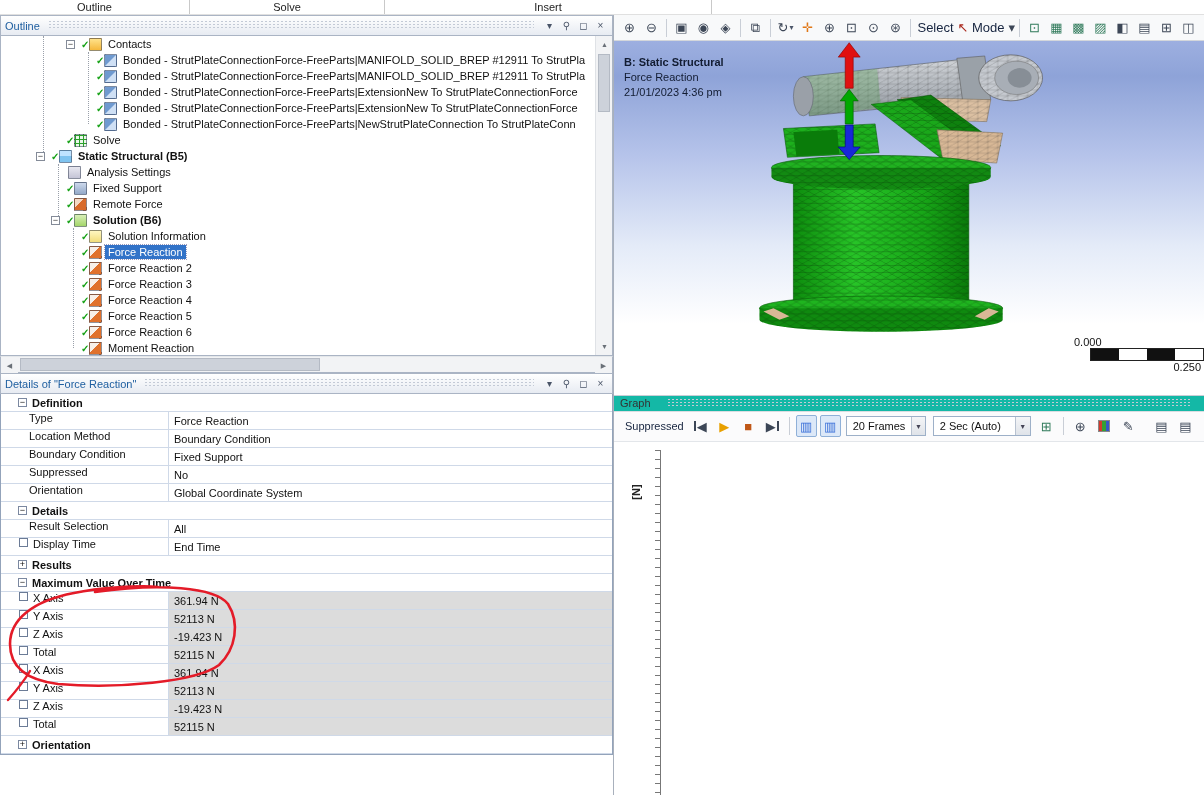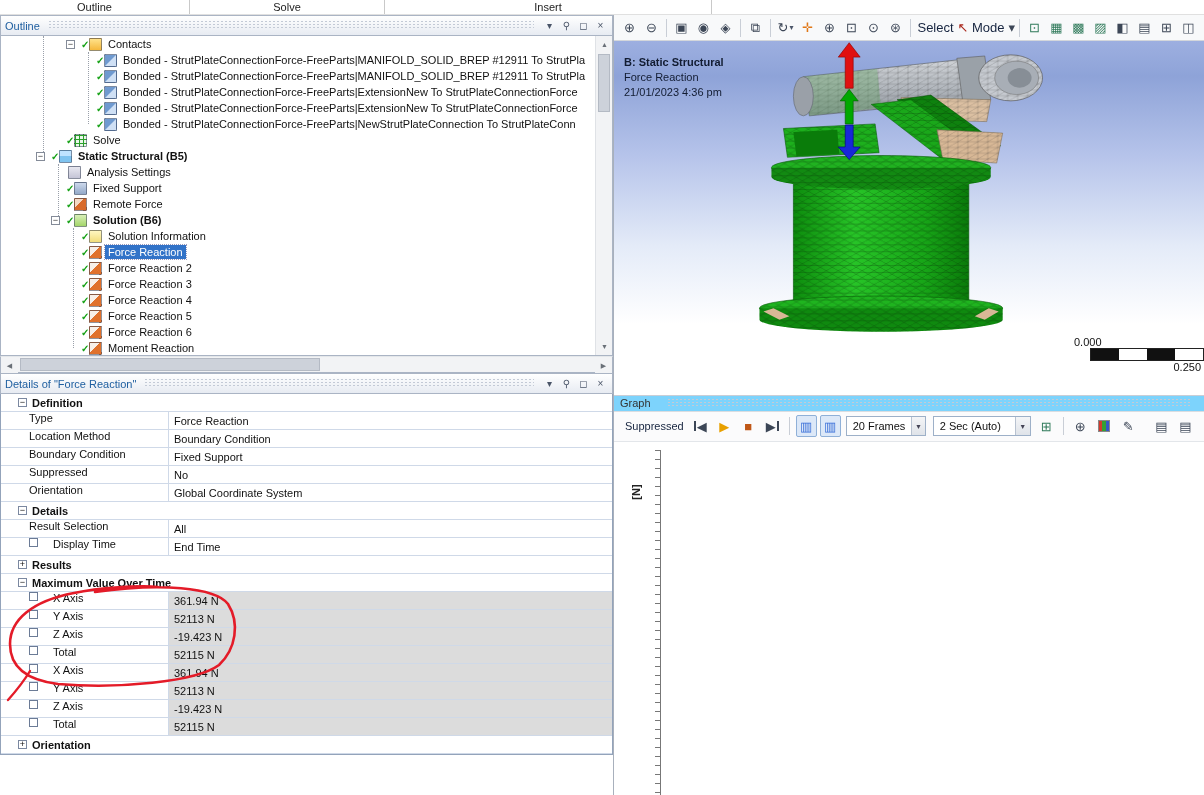--- a/index.html
+++ b/index.html
@@ -54,21 +54,21 @@
 .hsb{height:17px;display:flex;background:#f2f3f5;border:1px solid #aab4c4;border-top:1px solid #e4e7ea;flex:none}
 .htrack{flex:1;padding:1px 2px;display:flex}
 .hthumb{width:300px;background:#cdd2da;border:1px solid #b4bac4}
 
 
 .dtable{border:1px solid #93a3ba;border-top:none;background:#fff;flex:none}
 .drow{display:flex;height:18px;border-bottom:1px solid #cfd9e8;align-items:stretch;background:#fff}
 .dsec{display:flex;align-items:center;padding-left:17px;font-weight:bold;width:100%;gap:5px}
 .dexp{width:9px;height:9px;border:1px solid #7b88a0;font-size:9px;line-height:7px;text-align:center;background:#fff;font-weight:normal;flex:none}
 .dlabel{width:168px;border-right:1px solid #cfd9e8;display:flex;padding-left:28px;flex:none;overflow:hidden;white-space:nowrap}
-.dlabel.hascb{padding-left:28px;gap:15px}
+.dlabel.hascb{padding-left:18px;gap:5px}
 .cbx{width:9px;height:9px;border:1px solid #6b7b96;background:#fff;flex:none}
 .dvalue{flex:1;display:flex;align-items:center;padding-left:5px;background:#fff;overflow:hidden;white-space:nowrap}
 .dvalue.ro{background:#dcdcdc}
 
 
 .redov{position:absolute;left:0;top:0;width:613px;height:780px;pointer-events:none;z-index:30}
 
 
 .vtb{height:26px;display:flex;align-items:center;background:#f8f9fa;border-bottom:1px solid #d4d7db;padding:0 5px;gap:1px;flex:none;overflow:hidden}
 .tbtn{height:22px;min-width:21px;display:flex;align-items:center;justify-content:center;color:#3c4656;font-size:13px;border:1px solid transparent;border-radius:2px;gap:1px;padding:0 2px}
@@ -85,21 +85,21 @@
 .vanno{position:absolute;left:10px;top:14px;line-height:15px;color:#121c32;z-index:5}
 .vanno .l1{font-weight:bold}
 .ruler{position:absolute;right:0;bottom:22px;width:132px;z-index:5}
 .r0{padding-left:2px;color:#111}
 .rbar{height:13px;margin-left:18px;border:1px solid #222;display:flex;background:#fff}
 .rseg{flex:1}
 .rseg.b{background:#111}
 .r1{text-align:right;padding-right:3px;color:#111}
 
 
-.ghdr{height:17px;display:flex;align-items:center;background:#7dd3fc;border-top:1px solid #c9ced6;border-bottom:1px solid #dadde1;padding:0 6px;flex:none}
+.ghdr{height:17px;display:flex;align-items:center;background:#14b8a6;border-top:1px solid #c9ced6;border-bottom:1px solid #dadde1;padding:0 6px;flex:none}
 .gtitle{color:#333;margin-right:8px}
 .gtb{height:30px;display:flex;align-items:center;background:#fbfbfc;border-bottom:1px solid #e3e6ea;padding:0 8px;gap:3px;flex:none}
 .combo{height:20px;border:1px solid #9db0c8;background:#fff;display:flex;align-items:center;margin:0 2px}
 .cval{padding:0 6px;flex:1;white-space:nowrap}
 .carr{width:15px;height:100%;background:linear-gradient(#f4f5f7,#dfe3e9);border-left:1px solid #b8c2d0;display:flex;align-items:center;justify-content:center;font-size:7px;color:#445}
 .gspacer{flex:1}
 .chart{flex:1;background:#fff;position:relative;overflow:hidden}
 .ylab{position:absolute;left:14px;top:44px;transform:rotate(-90deg);font-weight:bold;color:#222}
 .yaxis{position:absolute;left:46px;top:8px;bottom:0;border-left:1px solid #777}
 .yticks{position:absolute;left:41px;top:8px;bottom:0;width:5px;background:repeating-linear-gradient(180deg,#777 0 1px,transparent 1px 9px)}

